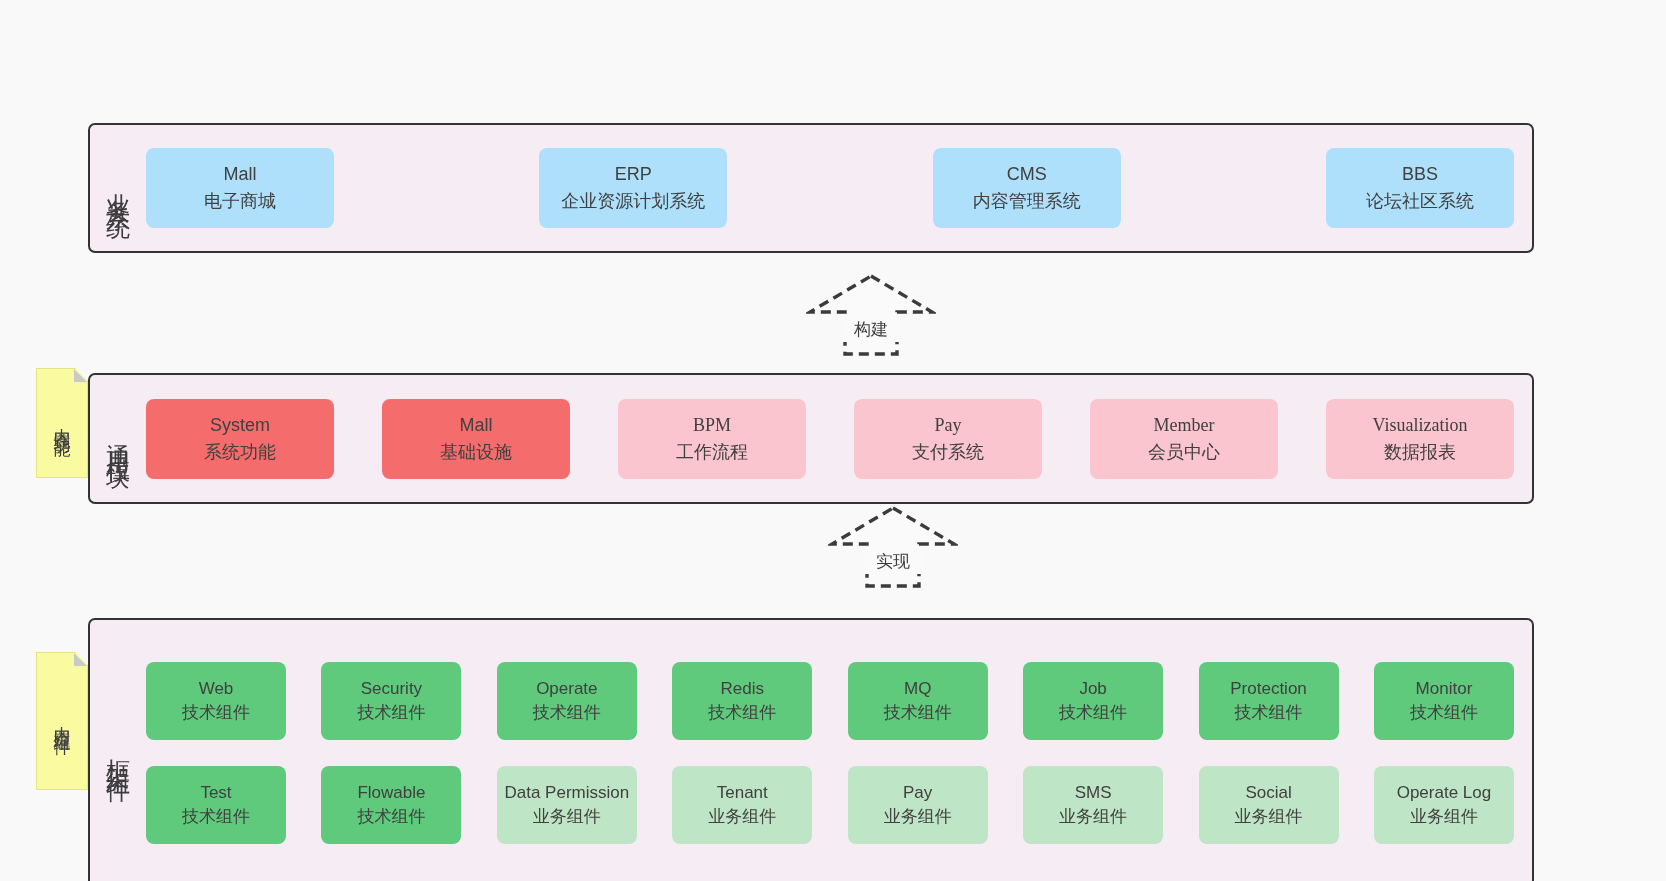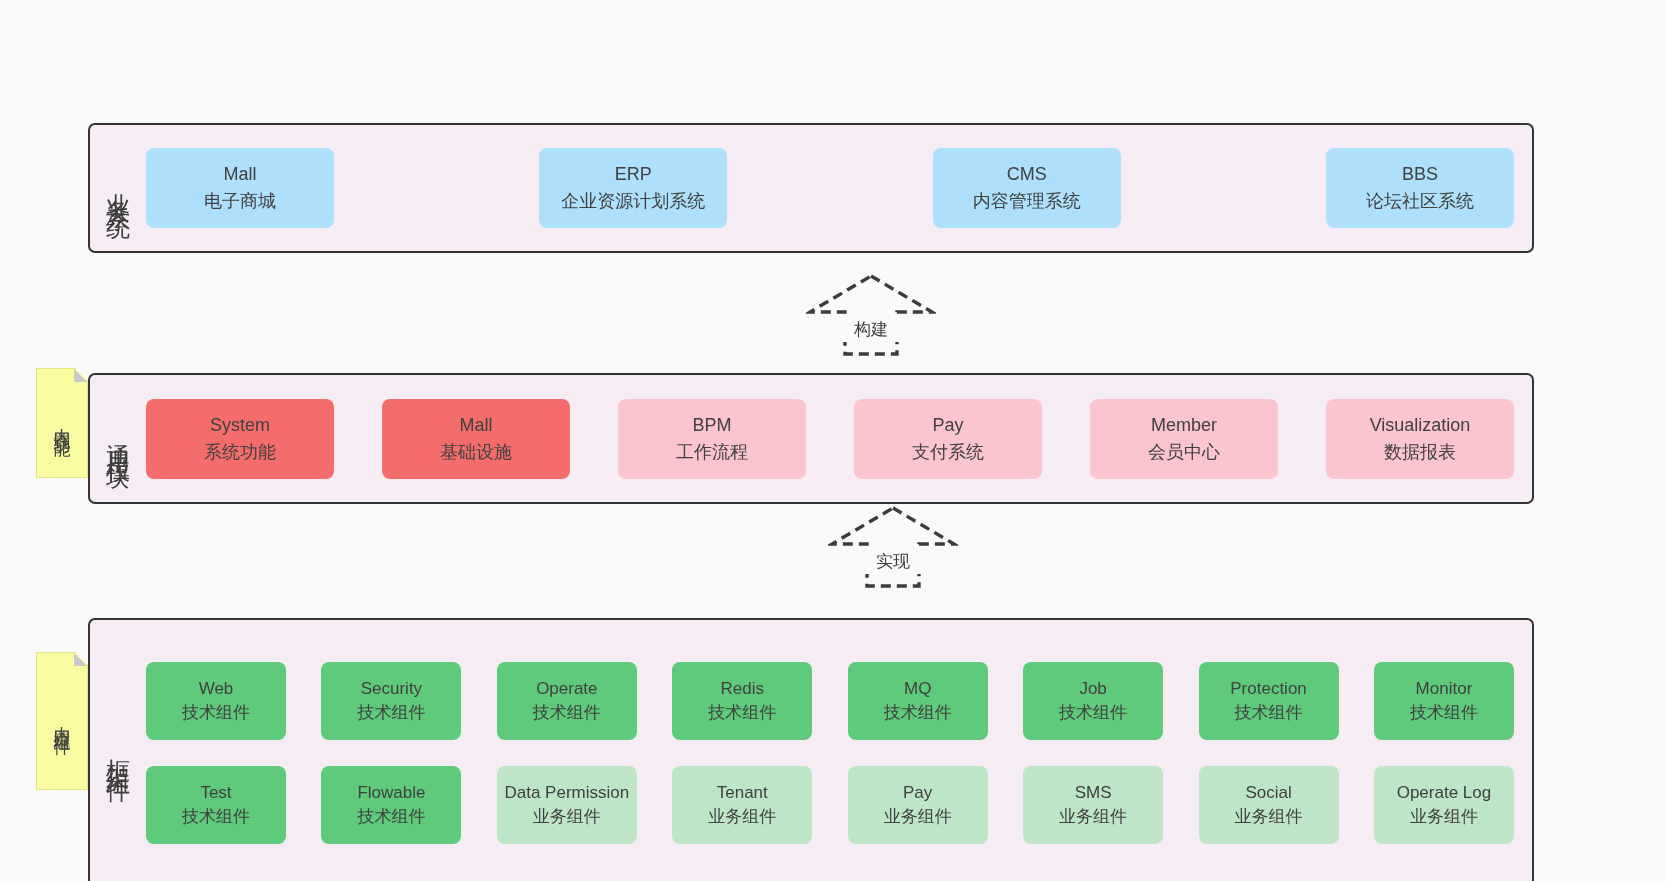--- a/index.html
+++ b/index.html
@@ -23,21 +23,21 @@
   .brow{display:flex;justify-content:space-between;}
   .box{
     border-radius:8px;display:flex;flex-direction:column;
     align-items:center;justify-content:center;text-align:center;
     color:#404040;box-sizing:border-box;padding:0 6px;
   }
   .band-wide .box{width:188px;height:80px;font-size:18px;line-height:27px;}
   .band-grid .box{width:140px;height:78px;font-size:17px;line-height:24px;}
   .b-blue{background:#aee0fb;}
   .b-red{background:#f56c6c;}
-  .b-pink{background:#fac5ce;}
+  .b-pink{background:#fac5ce;font-family:Liberation Serif, serif;}
   .b-green{background:#5fc97c;}
   .b-lgreen{background:#bee5c5;}
   .note{
     position:absolute;left:36px;width:52px;background:#fafaa0;
     border:1px solid #e3e388;box-sizing:border-box;
     display:flex;align-items:center;justify-content:center;z-index:2;
     clip-path:polygon(0 0, calc(100% - 13px) 0, 100% 13px, 100% 100%, 0 100%);
   }
   .note-fold{
     position:absolute;top:0;right:0;width:13px;height:13px;background:#c9c9c9;

